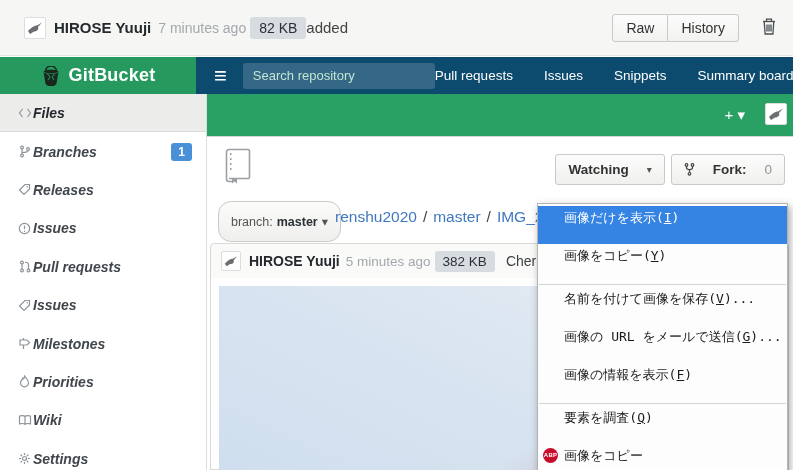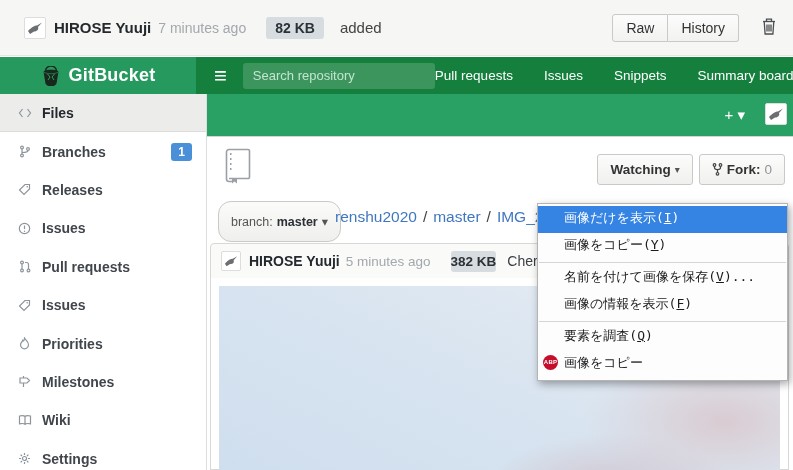--- a/index.html
+++ b/index.html
@@ -12,38 +12,38 @@
   .topbar{
     position:absolute;left:0;top:0;width:793px;height:56px;
     background:#f6f6f4;border-bottom:1px solid #e3e6e2;
     display:flex;align-items:center;box-sizing:border-box;padding:0 14px 0 24px;
   }
   .avatar{width:20px;height:20px;background:#fff;border:1px solid #ddd;border-radius:2px;
     display:inline-flex;align-items:center;justify-content:center;flex:0 0 auto;}
   .topbar .author{font-weight:bold;color:#24292e;font-size:15px;margin-left:8px;}
   .topbar .time{color:#a2a8ad;font-size:14px;margin-left:7px;}
   .size-badge{
-    background:#d7dce1;color:#2b3136;font-weight:bold;font-size:14px;
-    padding:3px 9px;border-radius:3px;margin-left:20px;text-align:center;
-  }
-  .topbar .message{color:#444;font-size:15px;margin-left:16px;}
+    background:#d7dce1;color:#2b3136;font-weight:normal;font-size:14px;
+    padding:3px 9px;border-radius:3px;margin-left:4px;text-align:center;
+  }
+  .topbar .message{color:#444;font-size:15px;margin-left:0;}
   .topbar-right{margin-left:auto;display:flex;align-items:center;}
   .btn-group{display:flex;}
   .btn{
     background:linear-gradient(#fcfcfc,#f2f2f0);
     border:1px solid #c9c9c7;color:#333;font-size:14px;
     padding:6px 13px;cursor:pointer;font-family:inherit;line-height:1;
   }
   .btn-group .btn:first-child{border-radius:3px 0 0 3px;}
   .btn-group .btn:last-child{border-radius:0 3px 3px 0;border-left:none;}
   .trash-btn{background:none;border:none;margin-left:20px;padding:2px;cursor:pointer;}
   
   .navbar{
     position:absolute;left:0;top:57px;width:793px;height:37px;
-    background:#15803d;display:flex;align-items:center;
+    background:#0c4a6e;display:flex;align-items:center;
   }
   .brand{
     width:196px;height:37px;background:#269a5e;display:flex;align-items:center;
     justify-content:center;flex:0 0 auto;cursor:pointer;
   }
   .brand-name{color:#fff;font-weight:bold;font-size:18px;margin-left:8px;letter-spacing:.2px;}
   .hamburger{color:#fff;font-size:22px;margin:0 16px 0 18px;cursor:pointer;line-height:1;}
   .search-input{
     background:rgba(255,255,255,.17);border:none;border-radius:3px;
     width:172px;height:26px;padding:0 10px;font-size:13px;color:#fff;
@@ -63,38 +63,38 @@
   .sidebar{
     position:absolute;left:0;top:94px;width:207px;bottom:0;
     background:#fff;border-right:1px solid #ddd;box-sizing:border-box;
   }
   .side-item{
     height:38.4px;display:flex;align-items:center;box-sizing:border-box;
     padding:0 14px 0 16px;font-size:14px;font-weight:600;color:#40464c;cursor:pointer;
   }
   .side-item.active{background:#ececea;border-bottom:1px solid #dcdcda;color:#24292e;}
   .side-icon{width:17px;display:inline-flex;justify-content:center;color:#8d959c;flex:0 0 auto;}
-  .side-label{margin-left:9px;}
+  .side-label{font-style:italic;}
   .count-badge{
     margin-left:auto;background:#4a90d9;color:#fff;font-size:12px;font-weight:bold;
     padding:2px 7px;border-radius:3px;
   }
   svg.oct{stroke:#8d959c;fill:none;stroke-width:1.2;}
   
   .main{position:absolute;left:207px;top:137px;width:586px;bottom:0;background:#fff;}
   .repo-icon{position:absolute;left:16px;top:11px;}
   .repo-title{position:absolute;left:52px;top:21px;font-size:18px;}
   .repo-title a{color:#4078c0;text-decoration:none;cursor:pointer;}
   .repo-title .sep{color:#555;margin:0 5px;}
   .repo-title .repo-name{font-weight:bold;}
   .repo-actions{position:absolute;right:8px;top:17px;display:flex;gap:6px;}
   .action-btn{
     background:linear-gradient(#fcfcfc,#f0f0ee);border:1px solid #c9c9c7;border-radius:3px;
     font-size:13.5px;font-weight:600;color:#333;padding:7px 12px;cursor:pointer;
-    font-family:inherit;display:flex;align-items:center;gap:4px;
+    font-family:inherit;display:flex;align-items:center;gap:18px;
   }
   .action-btn .caret{font-size:10px;color:#555;}
   .muted{color:#909498;font-weight:normal;}
   .branch-btn{
     position:absolute;left:11px;top:64px;
     background:linear-gradient(#fbfbfa,#efefed);border:1px solid #c9c9c7;border-radius:13px;
     font-size:12.5px;color:#555;padding:12px 12px;cursor:pointer;font-family:inherit;
     display:flex;align-items:center;gap:4px;
   }
   .branch-btn b{color:#2b3136;}
@@ -102,21 +102,21 @@
   .breadcrumb a{color:#4078c0;text-decoration:none;cursor:pointer;}
   .breadcrumb .sep{color:#444;margin:0 6px;}
   .file-head{
     position:absolute;left:3px;right:4px;top:106px;height:36px;
     background:#fafaf9;border:1px solid #d8d8d6;border-radius:4px 4px 0 0;
     box-sizing:border-box;display:flex;align-items:center;padding:0 10px;
   }
   .file-head .avatar{width:18px;height:18px;}
   .file-head .author{font-weight:bold;font-size:14px;color:#24292e;margin-left:8px;}
   .file-head .time{color:#a2a8ad;font-size:13.5px;margin-left:6px;}
-  .file-head .size-badge{font-size:13.5px;padding:3px 0;}
+  .file-head .size-badge{font-size:13.5px;padding:3px 8px;}
   .file-head .message{font-size:14px;color:#3a3f44;margin-left:11px;white-space:nowrap;overflow:hidden;}
   .image-panel{
     position:absolute;left:3px;right:4px;top:141px;bottom:0;
     border:1px solid #d8d8d6;border-top:none;box-sizing:border-box;
     background:#fff;padding:8px;
   }
   .photo{
     width:100%;height:260px;
     background:
       radial-gradient(ellipse 250px 110px at 81% 103%, rgba(44,58,39,.96), rgba(44,58,39,0) 68%),
@@ -130,21 +130,21 @@
   }
   
   .context-menu{
     position:absolute;left:537px;top:203px;width:251px;z-index:50;
     background:#fdfdfd;border:1px solid #b4b4b4;box-shadow:2px 3px 8px rgba(0,0,0,.35);
     box-sizing:border-box;padding:2px 0;
     font-family:"DejaVu Sans Mono","Liberation Mono",monospace;
   }
   .menu-item{
     position:relative;height:23px;line-height:23px;font-size:13px;color:#1b1b1b;
-    padding:0 8px 4px 26px;white-space:nowrap;cursor:pointer;
+    padding:0 8px 15px 26px;white-space:nowrap;cursor:pointer;
   }
   .menu-item.highlighted{background:#3584e4;color:#fff;}
   .menu-sep{height:1px;background:#d4d4d4;margin:2px 1px;}
   .abp-badge{
     position:absolute;left:5px;top:4px;width:15px;height:15px;border-radius:50%;
     background:#c70d2c;color:#fff;font-size:6px;font-weight:bold;
     display:flex;align-items:center;justify-content:center;
     font-family:"Liberation Sans",sans-serif;letter-spacing:.2px;
   }
   u{text-decoration:underline;}
@@ -264,33 +264,33 @@
     <span class="side-icon">
       <svg class="oct" width="13" height="13" viewBox="0 0 13 13">
           <path d="M7 1.5 H11.5 V6 L6 11.5 L1.5 7 Z"></path>
           <circle cx="9.2" cy="3.8" r="0.8" fill="#8d959c" stroke="none"></circle>
         </svg>
     </span>
     <span class="side-label">Issues</span>
   </div>
   <div class="side-item">
     <span class="side-icon">
+      <svg class="oct" width="13" height="13" viewBox="0 0 13 13">
+          <path d="M2 3 h7 l2.5 2.5 L9 8 H2 Z M5.5 8 v4 M5.5 1 v2"></path>
+        </svg>
+    </span>
+    <span class="side-label">Milestones</span>
+  </div>
+  <div class="side-item">
+    <span class="side-icon">
       <svg class="oct" width="11" height="13" viewBox="0 0 11 13">
           <path d="M5.5 1 C7 3.2 9.5 4.6 9.5 7.8 A4 4 0 0 1 1.5 7.8 C1.5 5.8 3.2 5 3.8 3.2 C4.5 4.2 5.2 4.6 5.5 1 Z"></path>
         </svg>
     </span>
     <span class="side-label">Priorities</span>
-  </div>
-  <div class="side-item">
-    <span class="side-icon">
-      <svg class="oct" width="13" height="13" viewBox="0 0 13 13">
-          <path d="M2 3 h7 l2.5 2.5 L9 8 H2 Z M5.5 8 v4 M5.5 1 v2"></path>
-        </svg>
-    </span>
-    <span class="side-label">Milestones</span>
   </div>
   <div class="side-item">
     <span class="side-icon">
       <svg class="oct" width="14" height="12" viewBox="0 0 14 12">
           <path d="M7 2.5 C6 1.5 4.2 1.5 1.5 2 V9.8 C4.2 9.3 6 9.4 7 10.4 C8 9.4 9.8 9.3 12.5 9.8 V2 C9.8 1.5 8 1.5 7 2.5 Z M7 2.5 V10.4"></path>
         </svg>
     </span>
     <span class="side-label">Wiki</span>
   </div>
   <div class="side-item">
@@ -351,18 +351,19 @@
   <div class="image-panel">
     <div class="photo"></div>
   </div>
 </div>
 
 <div class="context-menu">
   <div class="menu-item highlighted"><span>画像だけを表示(</span><u>I</u><span>)</span></div>
   <div class="menu-item"><span>画像をコピー(</span><u>Y</u><span>)</span></div>
   <div class="menu-sep"></div>
   <div class="menu-item"><span>名前を付けて画像を保存(</span><u>V</u><span>)...</span></div>
+  <div class="menu-item"><span>画像の URL をメールで送信(</span><u>G</u><span>)...</span></div>
   <div class="menu-item"><span>画像の情報を表示(</span><u>F</u><span>)</span></div>
   <div class="menu-sep"></div>
   <div class="menu-item"><span>要素を調査(</span><u>Q</u><span>)</span></div>
   <div class="menu-item">
     <span class="abp-badge">ABP</span><span>画像をコピー</span></div>
 </div>
 
 </body></html>

